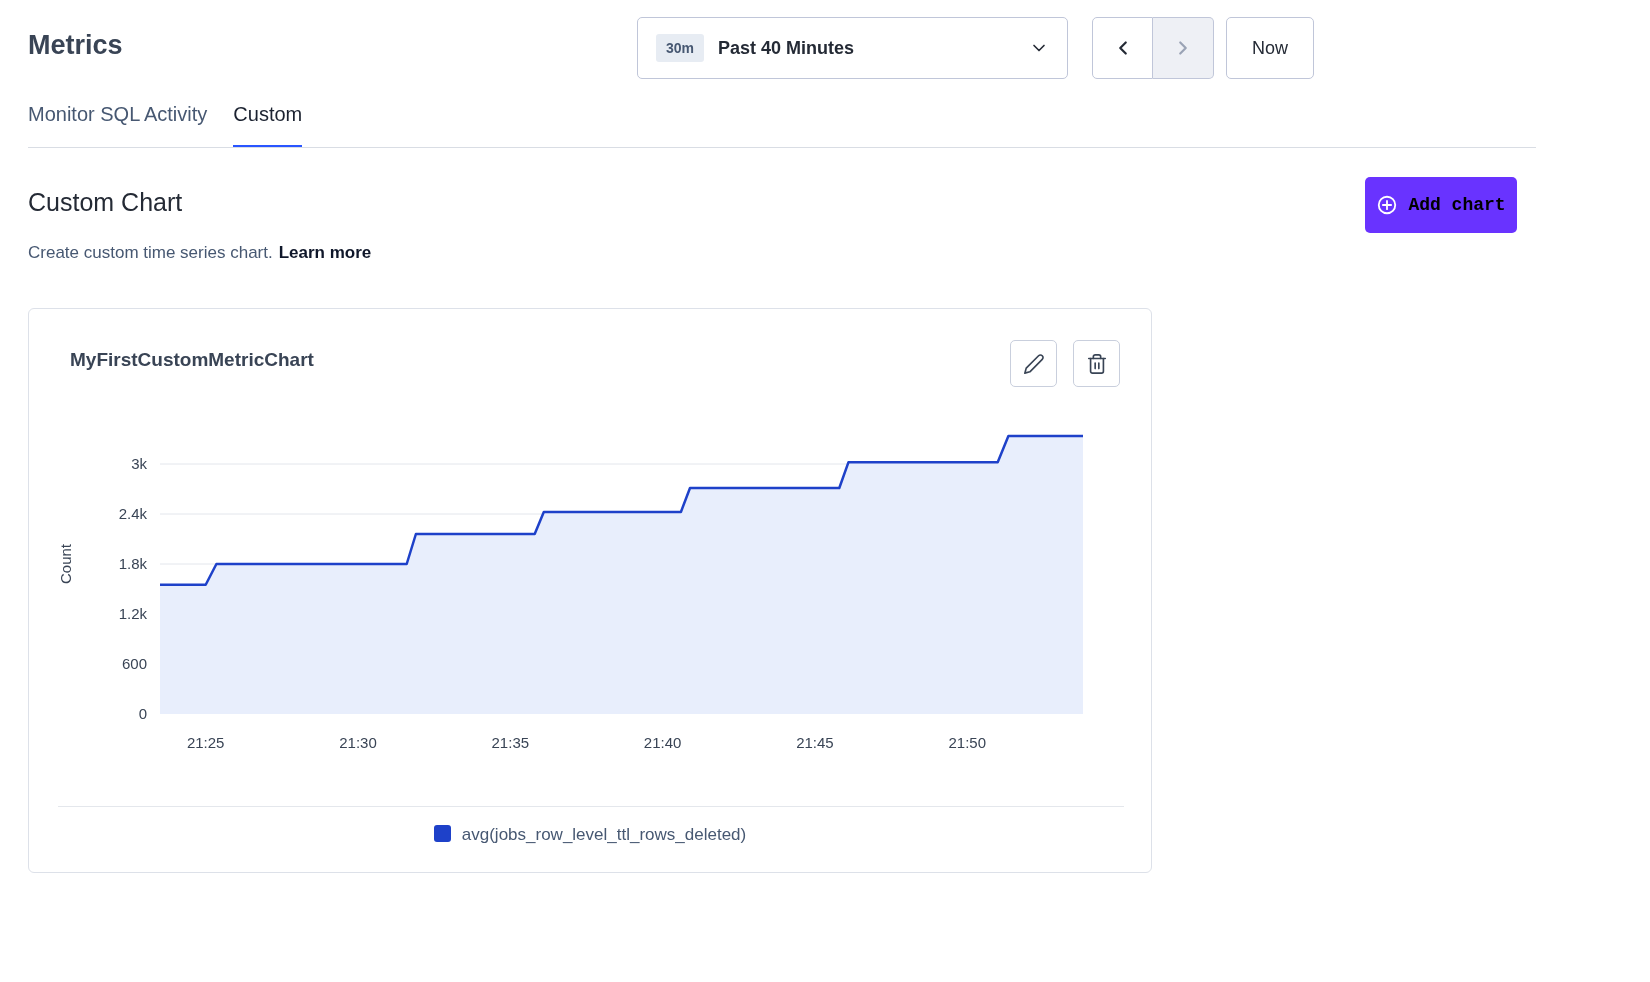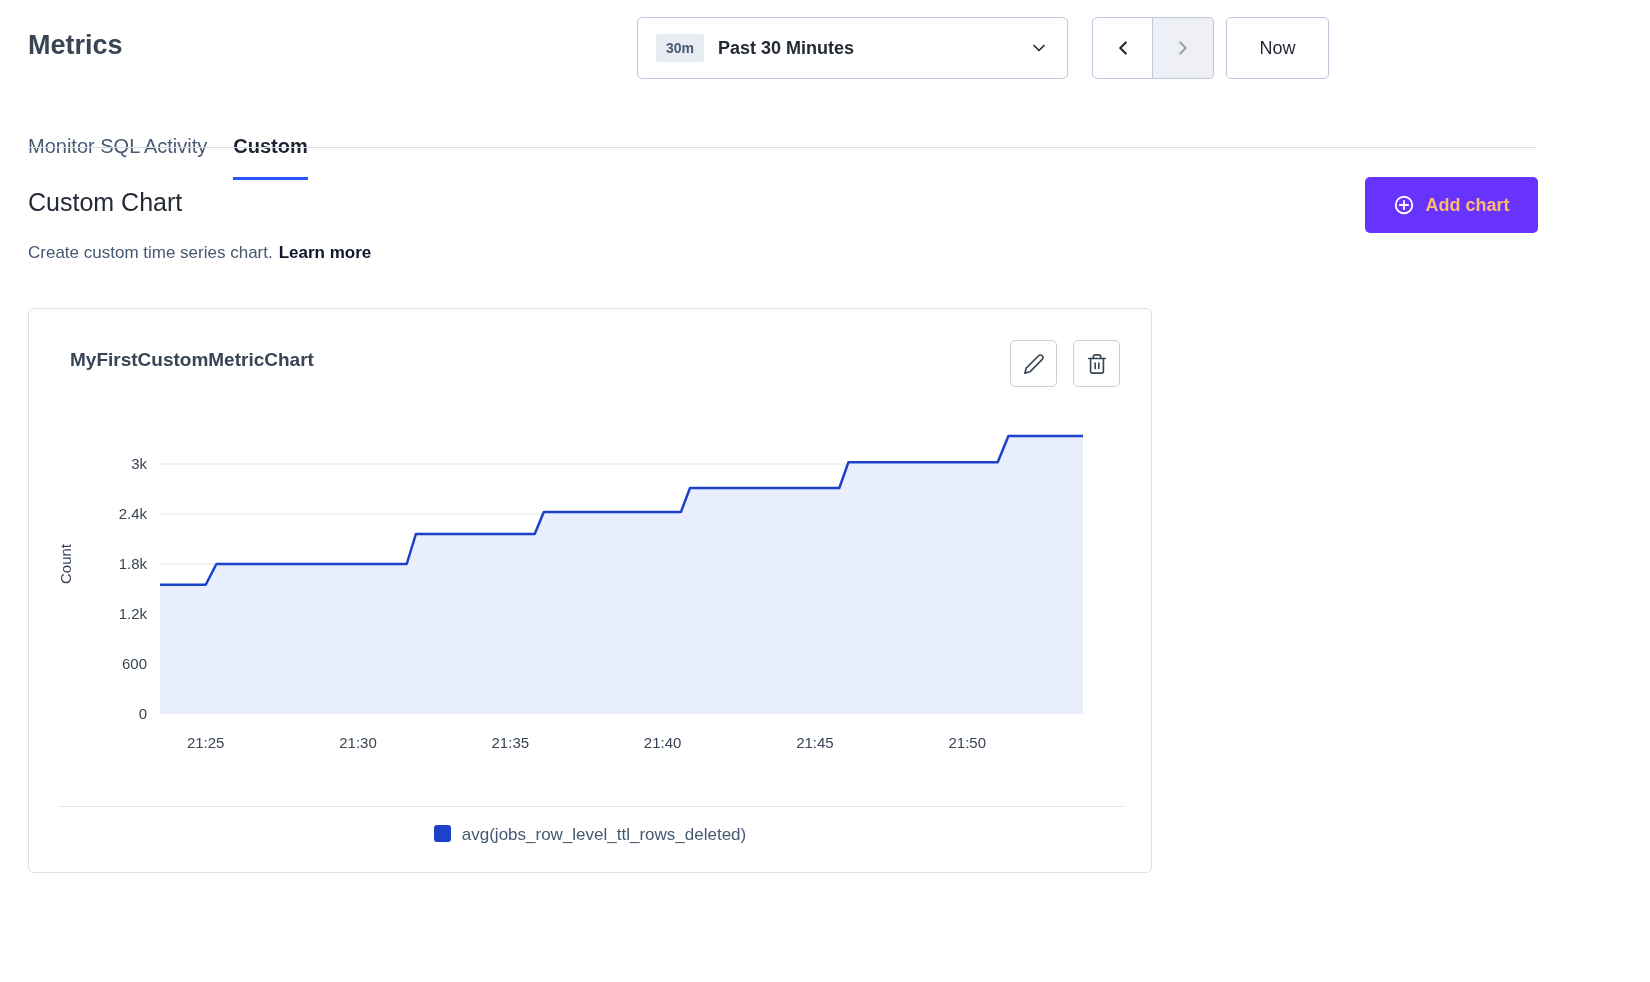--- a/index.html
+++ b/index.html
@@ -14,39 +14,39 @@
     background:#fff; border:1px solid #c0c6d9; border-radius:5px;
     display:flex; align-items:center; padding:16px 18px; gap:14px; cursor:pointer; }
   .time-badge { background:#e7ecf3; color:#475872; font-size:14px; font-weight:700;
     padding:6px 10px; border-radius:3px; }
   .time-label { flex:1; font-size:18px; font-weight:600; color:#242a35; }
   .nav-arrows { position:absolute; left:1092px; top:17px; display:flex; }
   .arrow-btn { width:61px; height:62px; background:#fff; border:1px solid #c0c6d9;
     display:flex; align-items:center; justify-content:center; cursor:pointer; color:#242a35; }
   .arrow-btn.prev { border-radius:5px 0 0 5px; }
   .arrow-btn.next { border-radius:0 5px 5px 0; border-left:none; background:#eef0f5; color:#9aa3b5; cursor:default; }
-  .now-btn { position:absolute; left:1226px; top:17px; width:103px; height:62px;
+  .now-btn { position:absolute; left:1226px; top:17px; width:88px; height:62px;
     background:#fff; border:1px solid #c0c6d9; border-radius:5px;
     font-size:18px; font-weight:500; color:#242a35; cursor:pointer;
     font-family:"Liberation Sans", sans-serif; }
 
   
   .tabs { position:absolute; left:28px; top:103px; display:flex; gap:26px; }
-  .tab { font-size:20px; color:#475872; padding-bottom:19px; cursor:pointer; border-bottom:3px solid transparent;margin-top:32px; }
-  .tab.active { color:#1b2230; font-weight:700; border-bottom-color:#2955ff; }
+  .tab { font-size:20px; color:#475872; padding-bottom:19px; cursor:pointer; border-bottom:3px solid transparent; }
+  .tab.active { color:#1b2230; font-weight:400; border-bottom-color:#2955ff; }
   .tabs-divider { position:absolute; left:28px; top:147px; width:1508px; height:1px; background:#d9dde4; }
 
   .section-title { position:absolute; left:28px; top:188px; font-size:25px; font-weight:400; color:#242a35; }
   .section-desc { position:absolute; left:28px; top:243px; font-size:17px; color:#475872; }
   .learn-more { color:#0f172a; font-weight:600; text-decoration:none; margin-left:6px; cursor:pointer; }
 
-  .add-chart-btn { position:absolute; left:1365px; top:177px; width:173px; height:56px;
-    background:#6933ff; border:none; border-radius:5px; color:#fdba74;
+  .add-chart-btn { position:absolute; left:1365px; top:177px; width:152px; height:56px;
+    background:#6933ff; border:none; border-radius:5px; color:#000000;
     display:flex; align-items:center; justify-content:center; gap:10px;
-    font-size:18px; font-weight:600; cursor:pointer; font-family:Liberation Sans, sans-serif; }
+    font-size:18px; font-weight:600; cursor:pointer; font-family:Liberation Mono, monospace; }
 
   
   .chart-card { position:absolute; left:28px; top:308px; width:1124px; height:565px;
     background:#fff; border:1px solid #dde1e9; border-radius:6px; }
   .card-title { position:absolute; left:41px; top:40px; font-size:19px; font-weight:700; color:#394455; }
   .icon-btn { position:absolute; top:31px; width:47px; height:47px; background:#fff;
     border:1px solid #c9cfdd; border-radius:5px; display:flex; align-items:center;
     justify-content:center; color:#394455; cursor:pointer; }
   .icon-btn.edit { left:981px; }
   .icon-btn.delete { left:1044px; }
@@ -62,21 +62,21 @@
 </style>
 </head>
 <body>
 
 <div class="page">
 
   <h1 class="page-title">Metrics</h1>
 
   <div class="time-picker">
     <span class="time-badge">30m</span>
-    <span class="time-label">Past 30 Minutes</span>
+    <span class="time-label">Past 40 Minutes</span>
     <span style="display:flex;">
       <svg width="20" height="20" viewBox="0 0 24 24" fill="none" stroke="#242a35" stroke-width="2" stroke-linecap="round" stroke-linejoin="round">
           <polyline points="6 9 12 15 18 9"></polyline>
         </svg>
     </span>
   </div>
 
   <div class="nav-arrows">
     <div class="arrow-btn prev">
       <span style="display:flex;">

